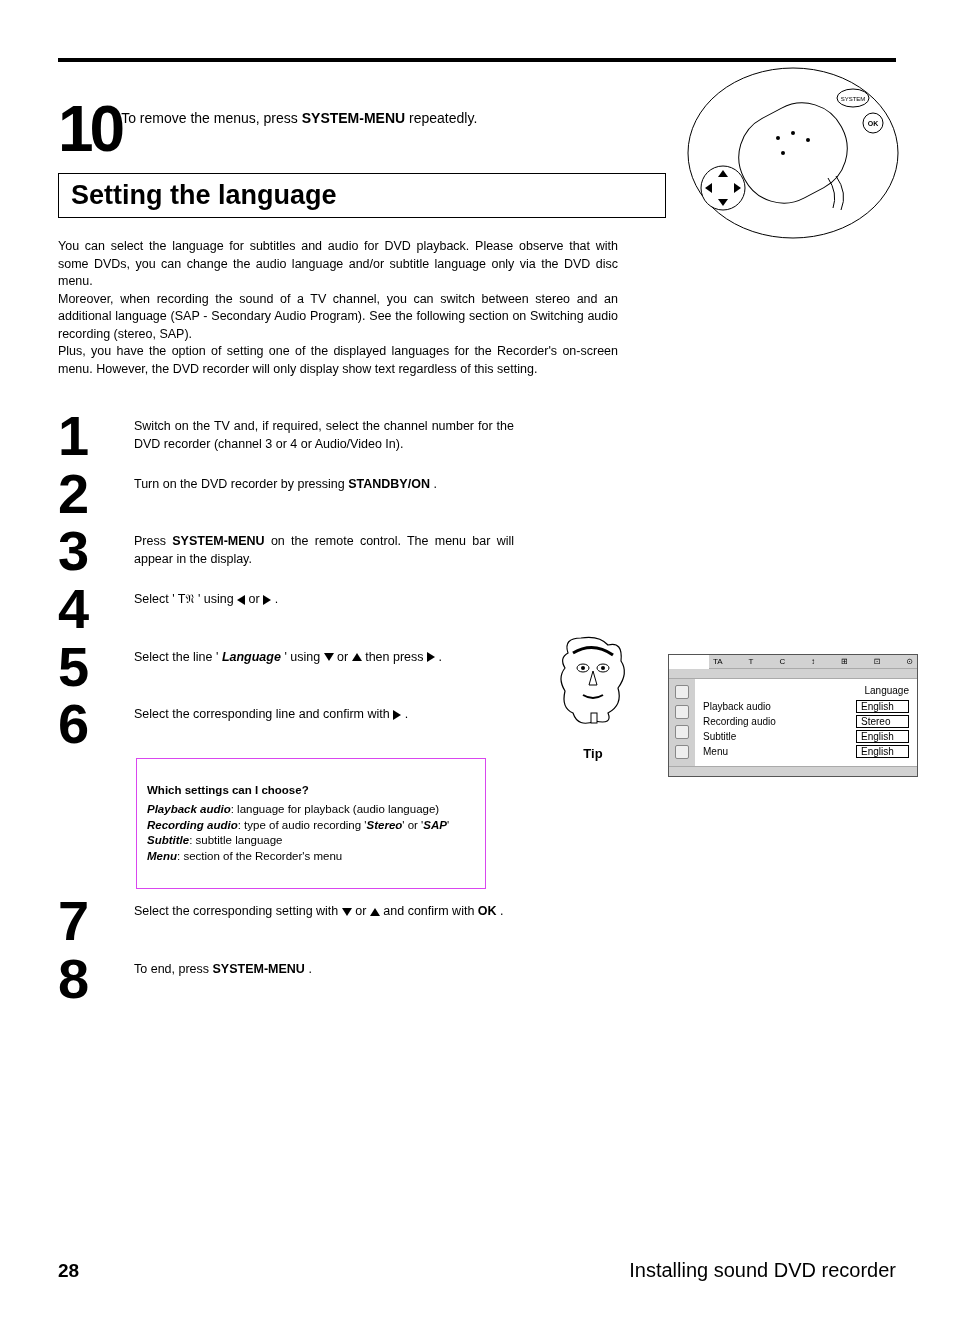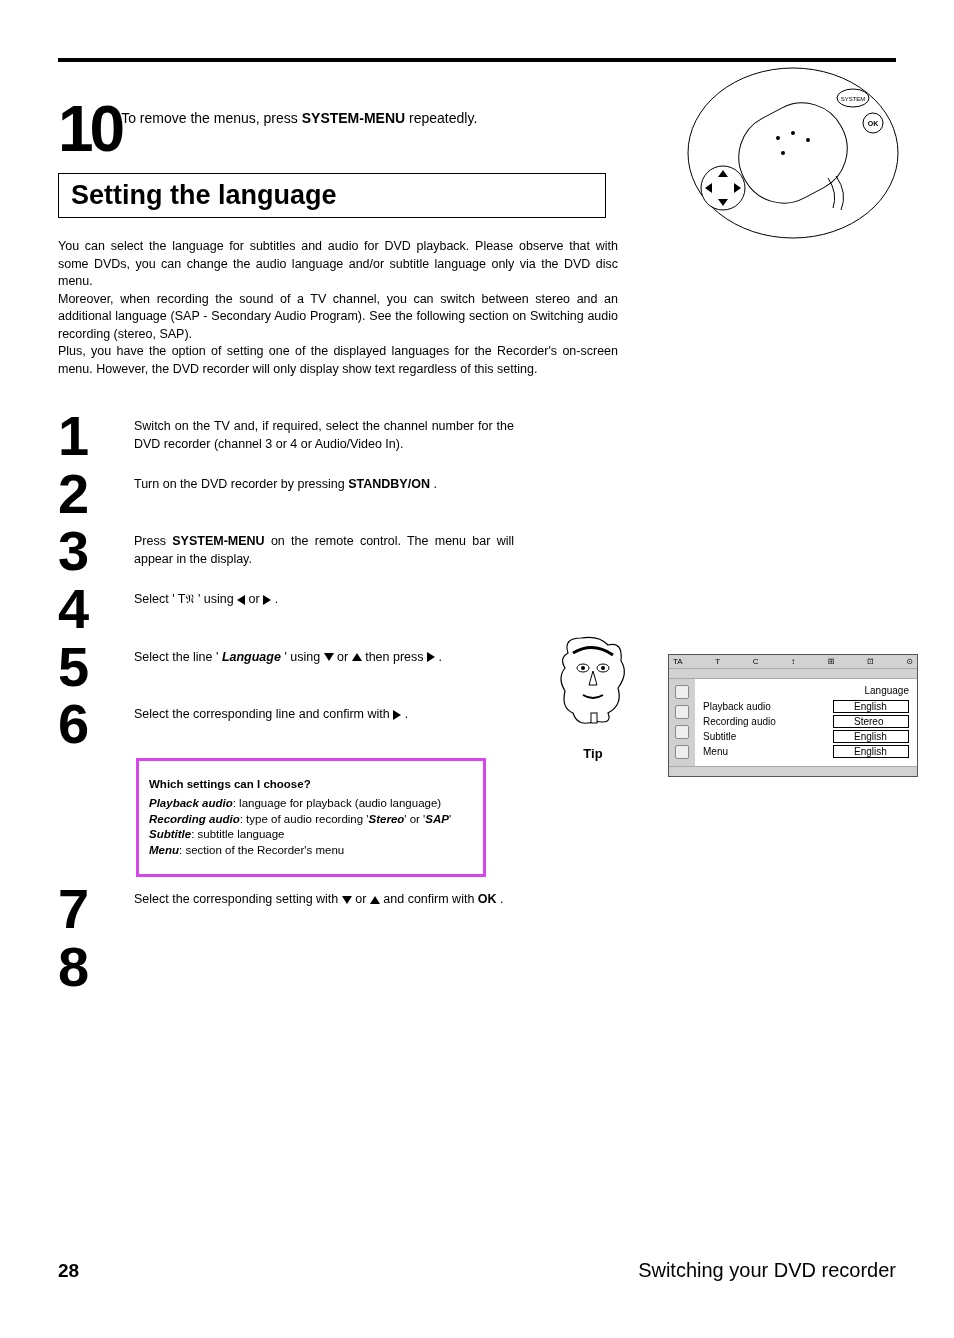--- a/index.html
+++ b/index.html
@@ -2,51 +2,51 @@
 <html><head>
 <meta charset="utf-8">
 <style>
   * { margin: 0; padding: 0; box-sizing: border-box; }
   html, body { width: 954px; height: 1338px; background: #fff; font-family: Arial, Helvetica, sans-serif; color: #000; }
   .page { position: relative; width: 954px; height: 1338px; padding: 58px 58px 40px 58px; }
   .top-rule { border-top: 4px solid #000; margin-bottom: 42px; }
   .step10-row { display: flex; align-items: flex-start; margin-bottom: 18px; }
   .big-num-10 { font-size: 64px; font-weight: 900; line-height: 0.8; letter-spacing: -4px; }
   .step10-text { font-size: 14px; padding-top: 6px; }
-  .section-title-box { border: 1.5px solid #000; padding: 6px 12px; width: 548px; margin-bottom: 20px; }
+  .section-title-box { border: 1.5px solid #000; padding: 6px 12px; width: 608px; margin-bottom: 20px; }
   .section-title { font-size: 27px; font-weight: 700; }
   .two-col { display: flex; gap: 60px; }
   .left-col { width: 560px; }
   .right-col { flex: 1; position: relative; }
   .intro p { font-size: 12.5px; line-height: 1.4; text-align: justify; margin-bottom: 0; }
   .steps { margin-top: 34px; }
   .step-row { display: flex; align-items: flex-start; gap: 16px; margin-bottom: 10px; }
   .big-num { font-size: 56px; font-weight: 900; line-height: 0.85; width: 60px; text-align: left; letter-spacing: -2px; }
   .step-text { font-size: 12.5px; line-height: 1.4; padding-top: 6px; width: 380px; text-align: justify; }
-  .tip-box { border: 3px solid #d946ef; padding: 16px 10px; margin-left: 78px; margin-top: 6px; margin-bottom: 8px; width: 350px; font-size: 11.5px; line-height: 1.35; }
+  .tip-box { border: 1px solid #d946ef; padding: 24px 10px; margin-left: 78px; margin-top: 6px; margin-bottom: 8px; width: 350px; font-size: 11.5px; line-height: 1.35; }
   .tip-title { font-weight: 700; margin-bottom: 4px; }
   .bold { font-weight: 700; }
   .boldital { font-weight: 700; font-style: italic; }
   .footer { position: absolute; left: 58px; right: 58px; bottom: 56px; display: flex; justify-content: space-between; align-items: flex-end; }
   .page-num { font-size: 19px; font-weight: 700; }
   .footer-title { font-size: 20px; }
   .remote-svg { position: absolute; top: -180px; left: 0; }
   .tip-graphic { position: absolute; top: 395px; left: -130px; width: 90px; text-align: center; }
   .tip-label { font-size: 13px; font-weight: 700; margin-top: 14px; }
   .osd-box { position: absolute; top: 416px; left: -10px; width: 250px; background: #fff; border: 1px solid #555; font-size: 10px; }
-  .osd-topbar { display: flex; justify-content: space-between; background: #d2d2d2; border-bottom: 1px solid #aaa; padding: 2px 4px; font-size: 8px; }
+  .osd-topbar { display: flex; justify-content: space-between; background: #d2d2d2; border-bottom: 1px solid #aaa; padding: 2px 4px; font-size: 8px; margin-left: 40px; }
   .osd-statusbar { background: #d2d2d2; height: 10px; border-bottom: 1px solid #aaa; }
   .osd-body { display: flex; }
   .osd-sidebar { width: 26px; background: #d0d0d0; display: flex; flex-direction: column; gap: 6px; padding: 6px 0; align-items: center; }
   .osd-sidebar span { width: 14px; height: 14px; border: 1px solid #888; border-radius: 2px; background: #eee; }
   .osd-content { flex: 1; padding: 6px 8px; }
   .osd-lang-label { text-align: right; font-size: 10px; margin-bottom: 4px; }
   .osd-row { display: flex; justify-content: space-between; align-items: center; margin-bottom: 2px; }
   .osd-row-label { font-size: 10px; }
-  .osd-row-val { border: 1px solid #000; font-size: 10px; padding: 0 20px; width: 76px; }
+  .osd-row-val { border: 1px solid #000; font-size: 10px; padding: 0 4px; width: 53px; }
   .osd-bottombar { background: #d2d2d2; height: 10px; border-top: 1px solid #aaa; }
   .tri-down, .tri-up, .tri-right, .tri-left { display: inline-block; width: 0; height: 0; vertical-align: middle; }
   .tri-down { border-left: 5px solid transparent; border-right: 5px solid transparent; border-top: 8px solid #000; }
   .tri-up { border-left: 5px solid transparent; border-right: 5px solid transparent; border-bottom: 8px solid #000; }
   .tri-right { border-top: 5px solid transparent; border-bottom: 5px solid transparent; border-left: 8px solid #000; }
   .tri-left { border-top: 5px solid transparent; border-bottom: 5px solid transparent; border-right: 8px solid #000; }
 </style>
 </head>
 <body>
 
@@ -160,20 +160,25 @@
             <span> or </span>
             <span class="tri-up"></span>
             <span> and confirm with </span>
             <span class="bold">OK</span>
             <span> .</span>
           </div>
         </div>
 
         <div class="step-row">
           <div class="big-num">8</div>
+          <div class="step-text">
+            <span>To end, press </span>
+            <span class="bold">SYSTEM-MENU</span>
+            <span> .</span>
+          </div>
         </div>
       </div>
     </div>
 
     <div class="right-col">
 
       <svg class="remote-svg" width="230" height="190" viewBox="0 0 230 190">
         <ellipse cx="115" cy="95" rx="105" ry="85" fill="none" stroke="#000" stroke-width="1"></ellipse>
         <rect x="60" y="50" width="110" height="90" rx="44" fill="#fff" stroke="#000" stroke-width="1" transform="rotate(-28 115 95)"></rect>
         <circle cx="45" cy="130" r="22" fill="#fff" stroke="#000"></circle>
@@ -246,15 +251,15 @@
             </div>
           </div>
         </div>
         <div class="osd-bottombar"></div>
       </div>
     </div>
   </div>
 
   <div class="footer">
     <div class="page-num">28</div>
-    <div class="footer-title">Switching your DVD recorder</div>
+    <div class="footer-title">Installing sound DVD recorder</div>
   </div>
 </div>
 
 </body></html>

